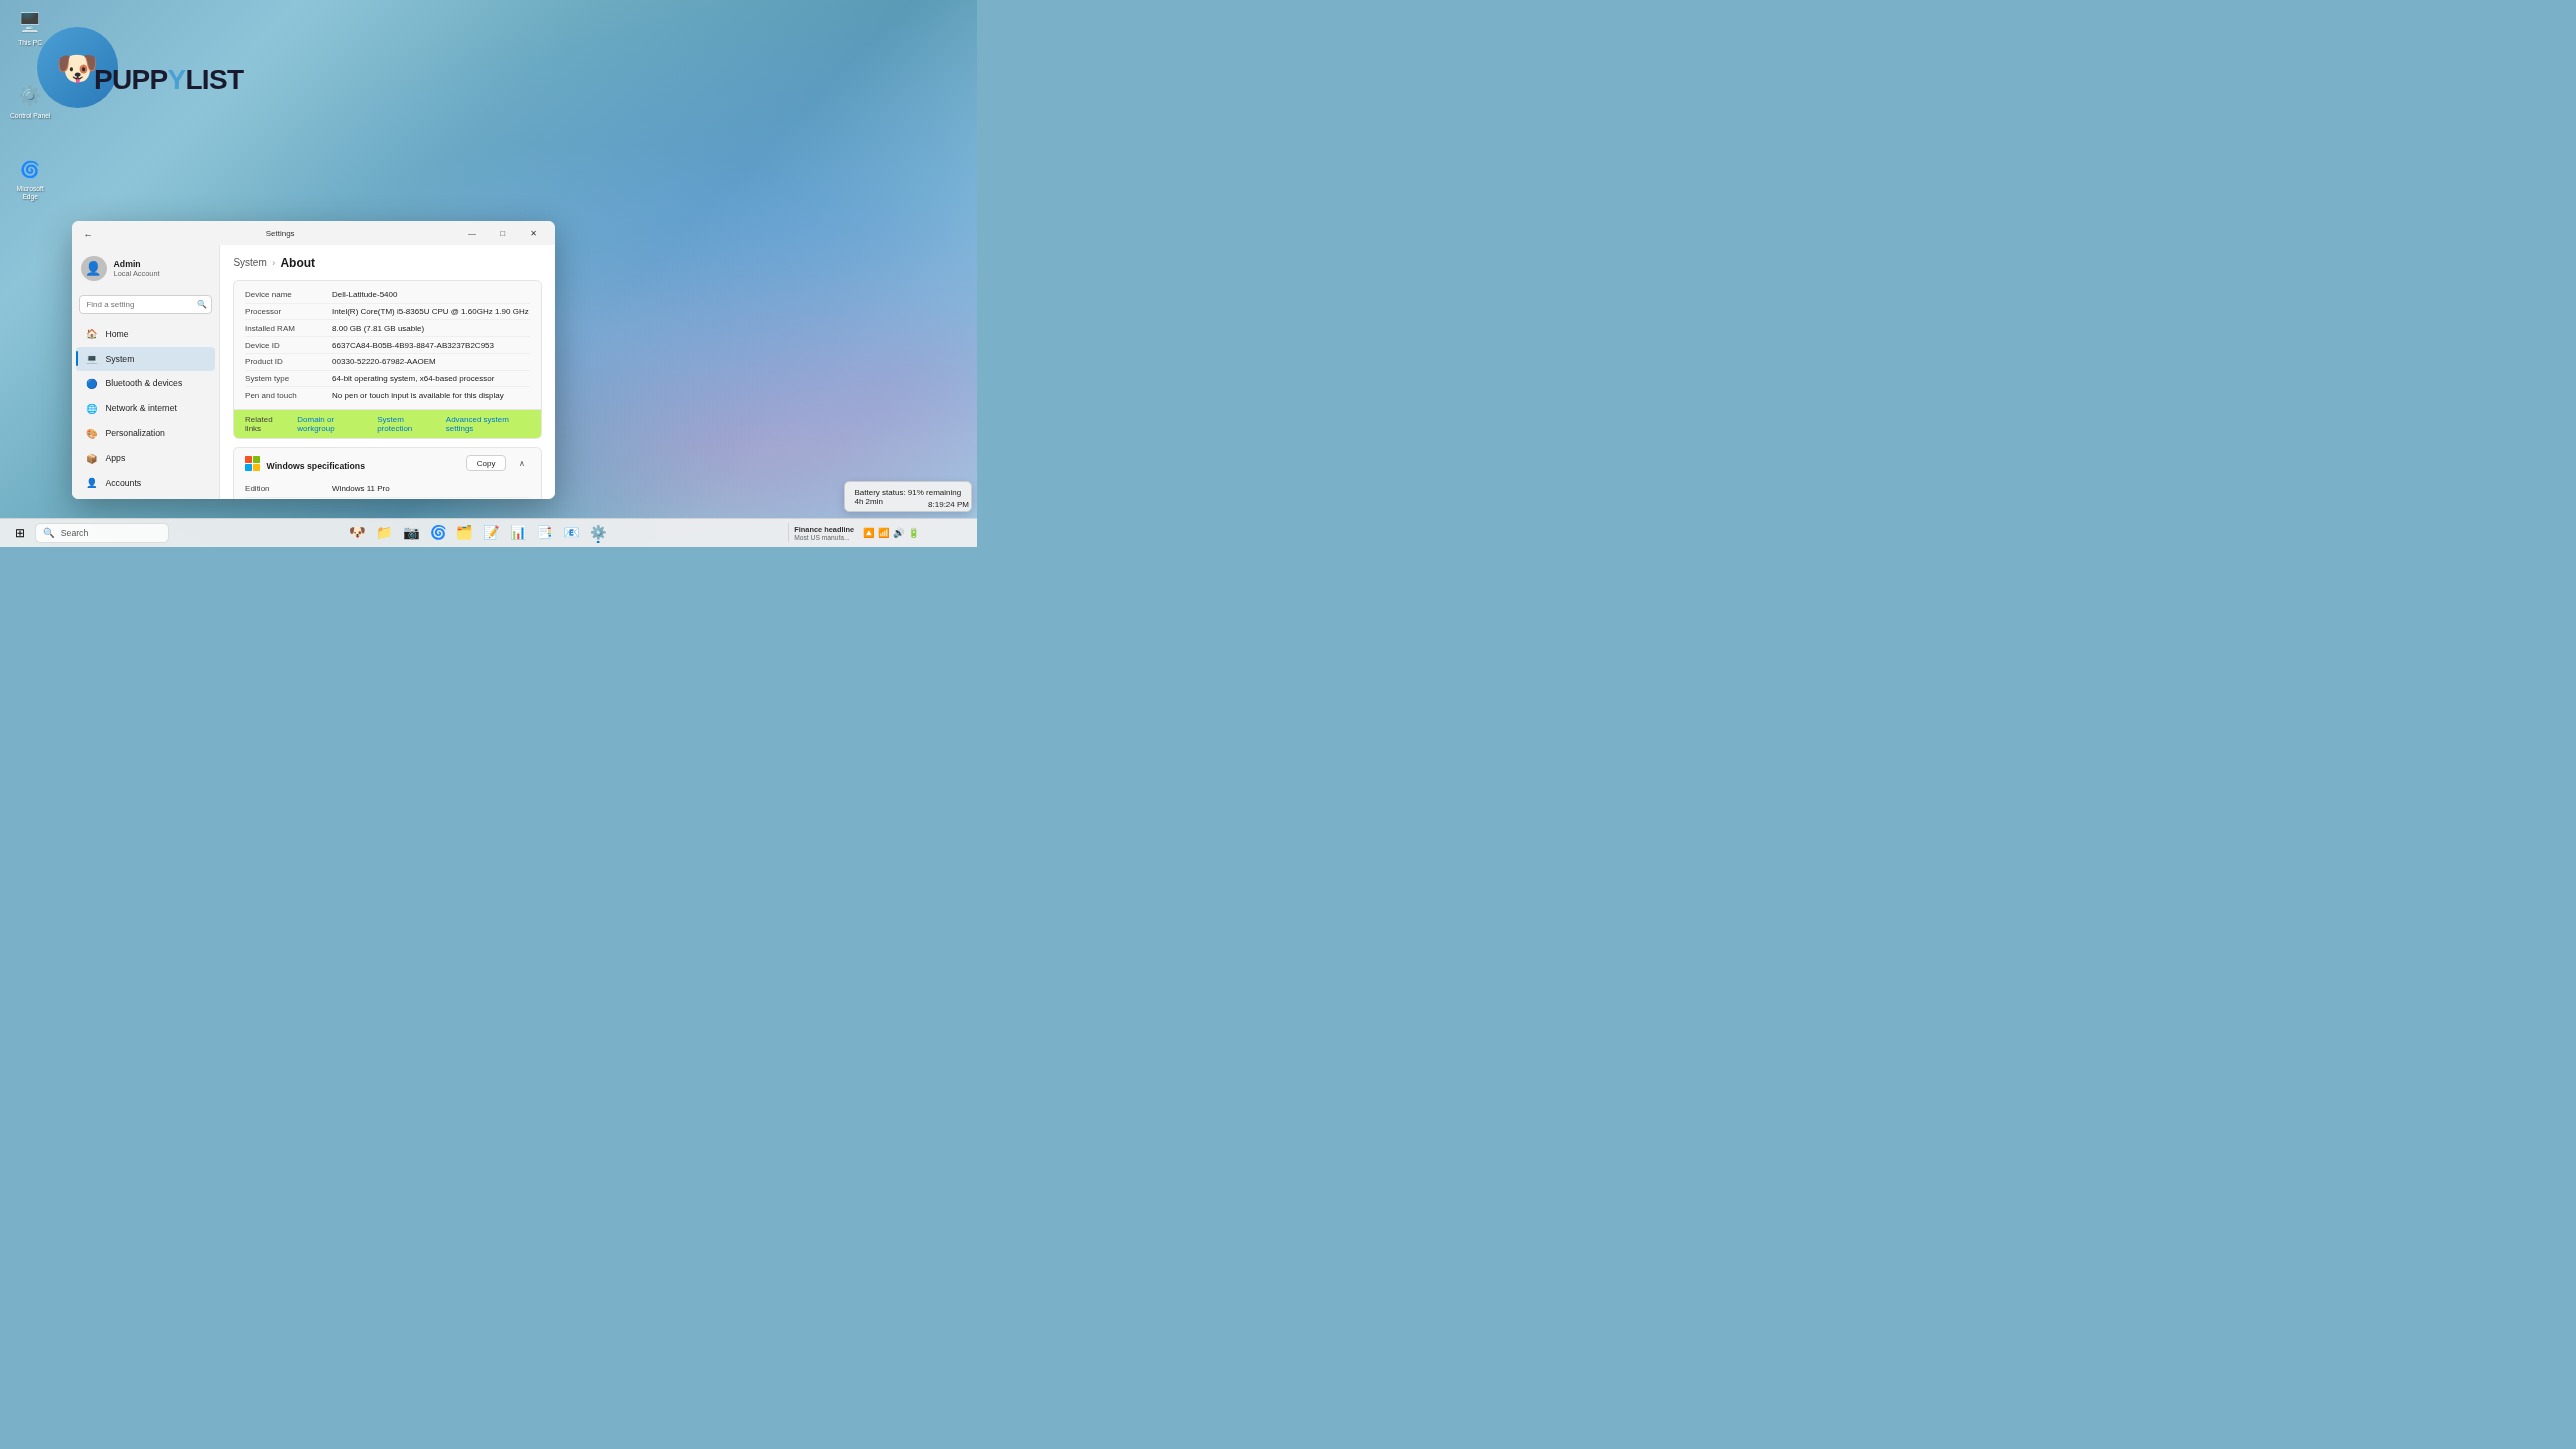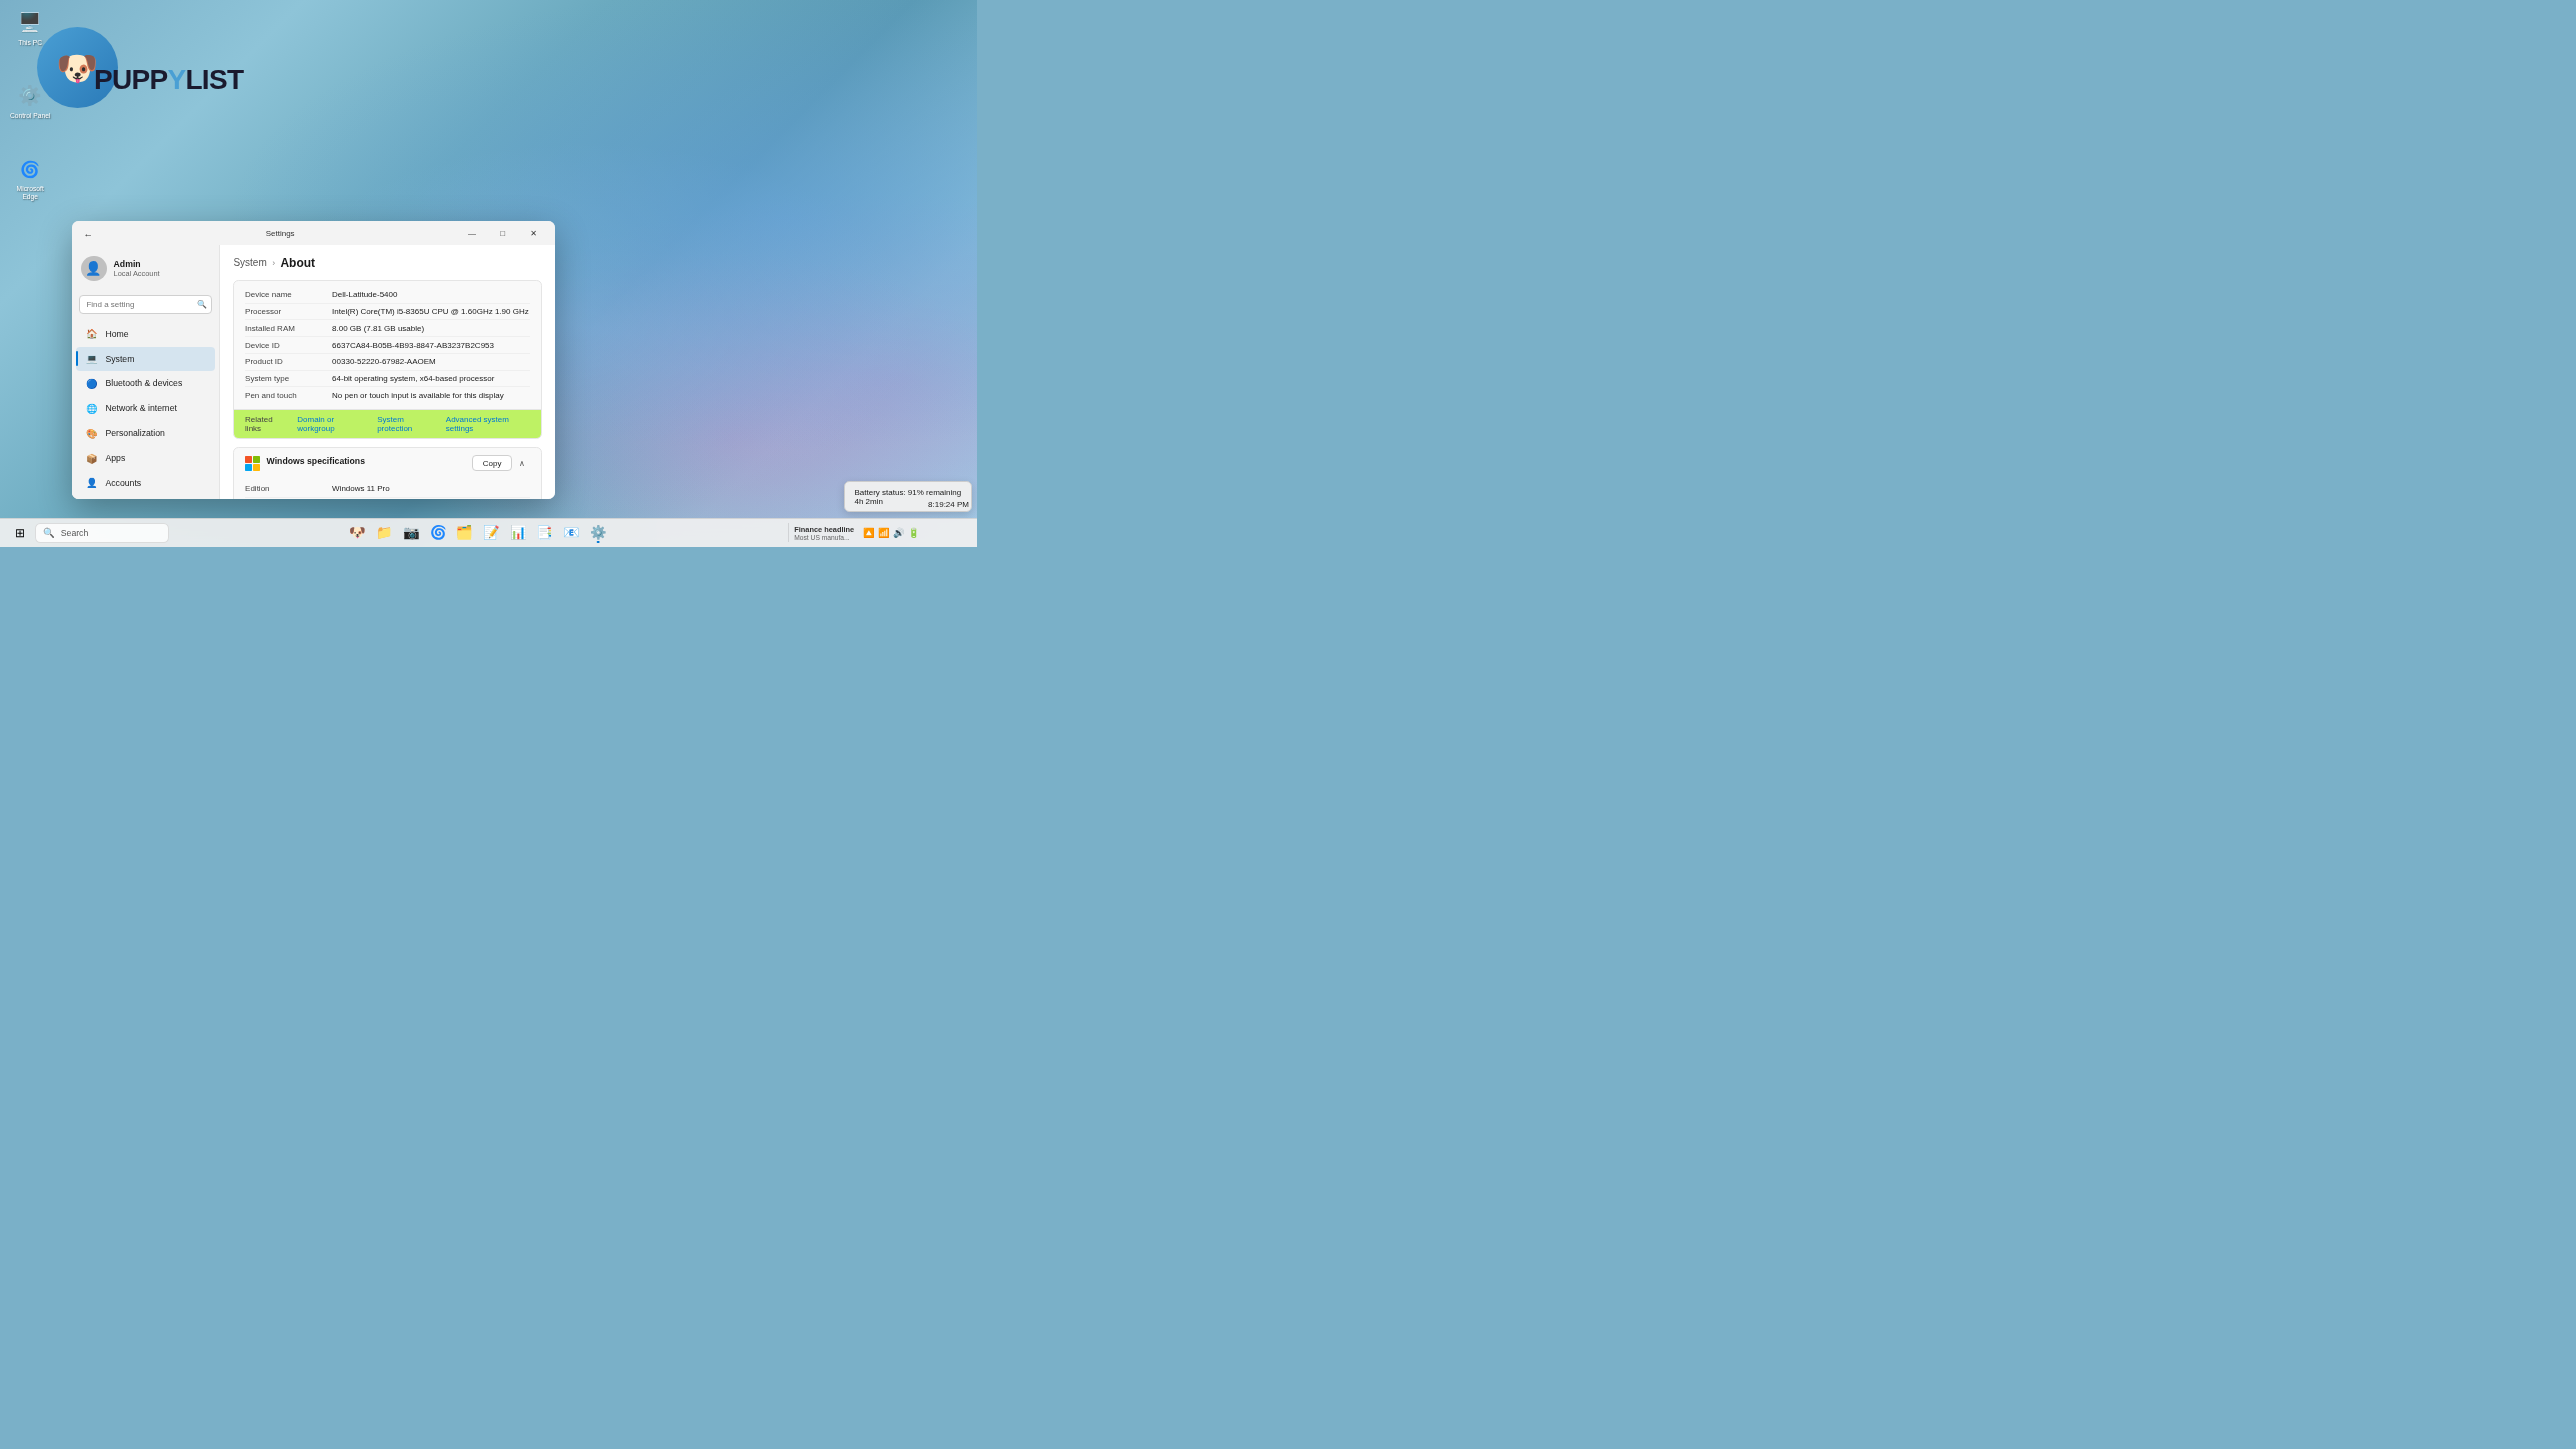--- a/index.html
+++ b/index.html
@@ -382,21 +382,21 @@
     .win-specs-header {
       display: flex;
       align-items: center;
       justify-content: space-between;
       padding: 6.7px 10.7px;
       cursor: pointer;
     }
 
     .win-specs-header-left {
       display: flex;
-      align-items: flex-start;
+      align-items: flex-end;
       gap: 6.7px;
     }
 
     .win-logo-icon {
       width: 14.8px;
       height: 14.8px;
       display: grid;
       grid-template-columns: 1fr 1fr;
       gap: 1.3px;
     }
@@ -407,21 +407,21 @@
 
     .win-specs-title {
       font-size: 8.7px;
       font-weight: 600;
       color: #1a1a1a;
     }
 
     .win-specs-controls {
       display: flex;
       align-items: center;
-      gap: 2px;
+      gap: 8px;
     }
 
     .copy-btn {
       padding: 2.7px 9.4px;
       border: 0.7px solid #d0d0d0;
       border-radius: 4px;
       background: white;
       font-size: 8px;
       cursor: pointer;
       color: #1a1a1a;

